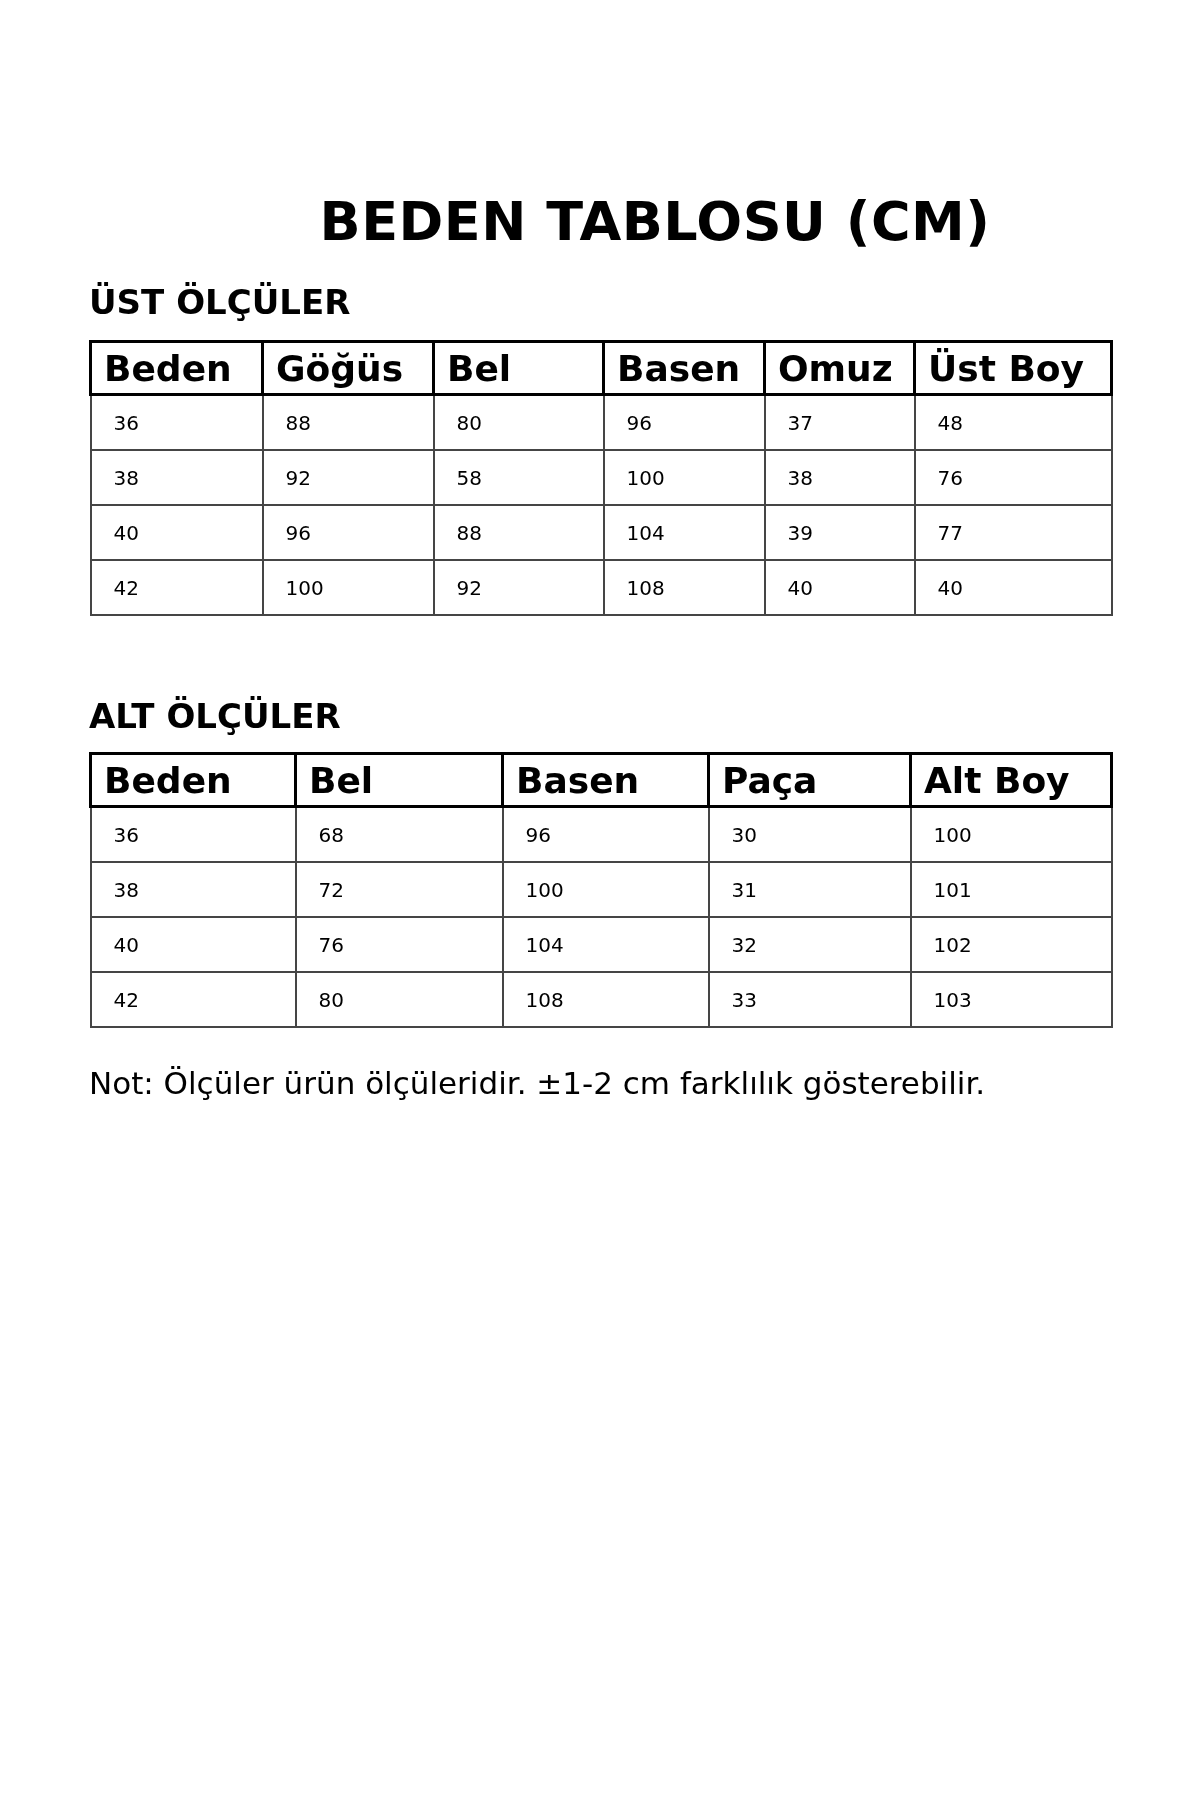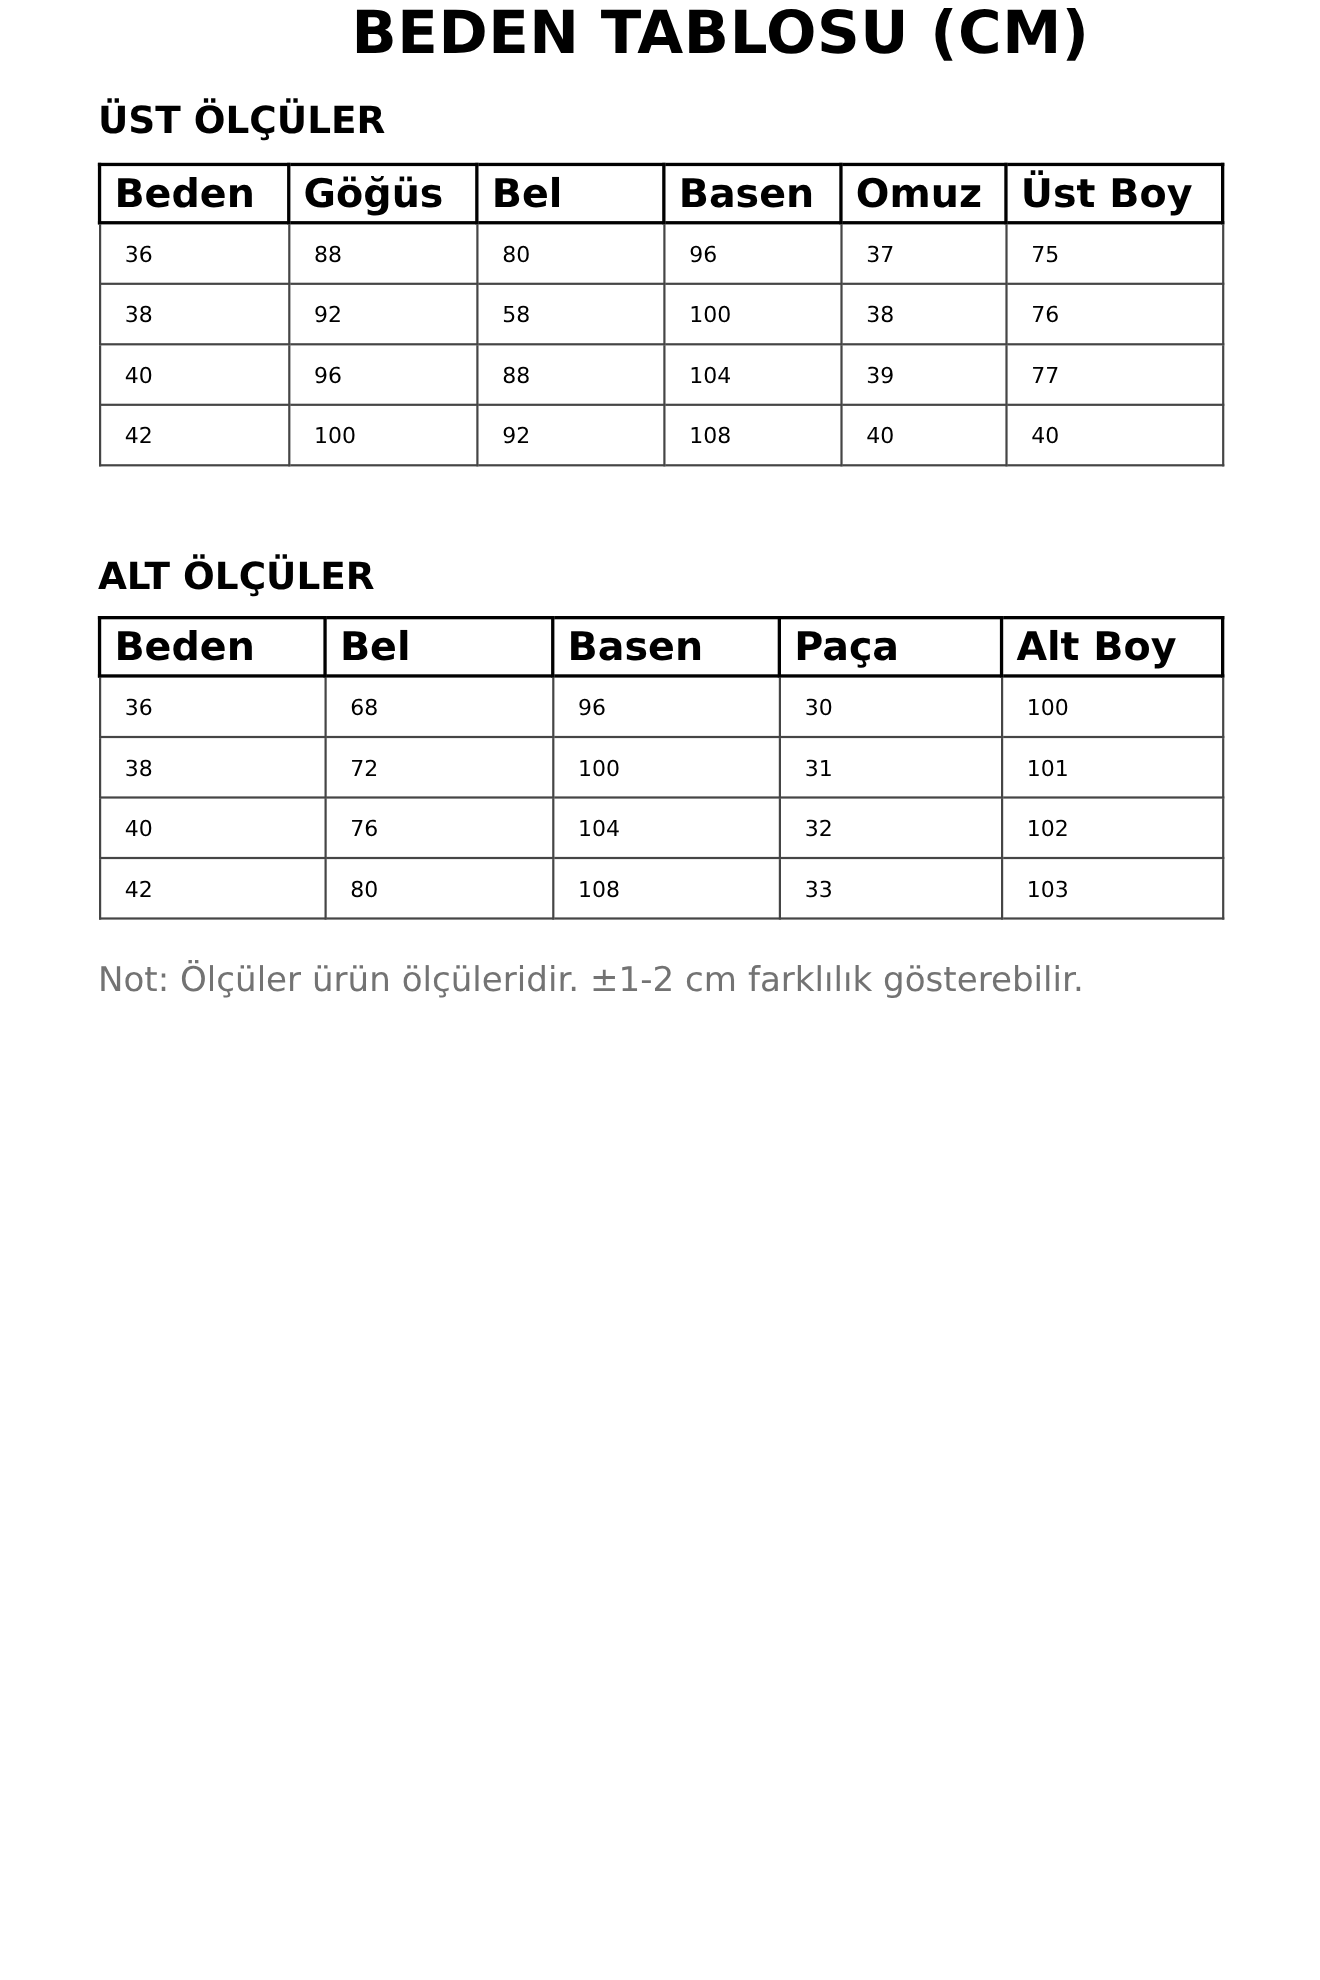--- a/index.html
+++ b/index.html
@@ -9,20 +9,21 @@
   }
   body {
     width: 1200px;
     height: 1800px;
     font-family: "DejaVu Sans", sans-serif;
     color: #000000;
     overflow: hidden;
   }
   .title {
     margin: 0;
+    padding-top: 192px;
     padding-left: 110px;
     text-align: center;
     font-size: 54px;
     font-weight: bold;
     line-height: 60px;
     letter-spacing: 0.5px;
     white-space: nowrap;
   }
   .section-heading {
     margin: 32px 0 0 89px;
@@ -61,21 +62,21 @@
     vertical-align: middle;
     padding: 0 4px 0 22px;
     height: 53px;
     white-space: nowrap;
     overflow: hidden;
   }
   .note {
     margin: 36px 0 0 89px;
     font-size: 31px;
     line-height: 38px;
-    color: #737373;
+    color: #000000;
   }
 </style>
 </head>
 <body>
 
 <h1 class="title">BEDEN TABLOSU (CM)</h1>
 
 <h2 class="section-heading ust">ÜST ÖLÇÜLER</h2>
 
 <table class="size-table upper">
@@ -97,21 +98,21 @@
         <th>Üst Boy</th>
       </tr>
     </thead>
   <tbody>
       <tr>
         <td>36</td>
         <td>88</td>
         <td>80</td>
         <td>96</td>
         <td>37</td>
-        <td>75</td>
+        <td>48</td>
       </tr>
       <tr>
         <td>38</td>
         <td>92</td>
         <td>58</td>
         <td>100</td>
         <td>38</td>
         <td>76</td>
       </tr>
       <tr>

